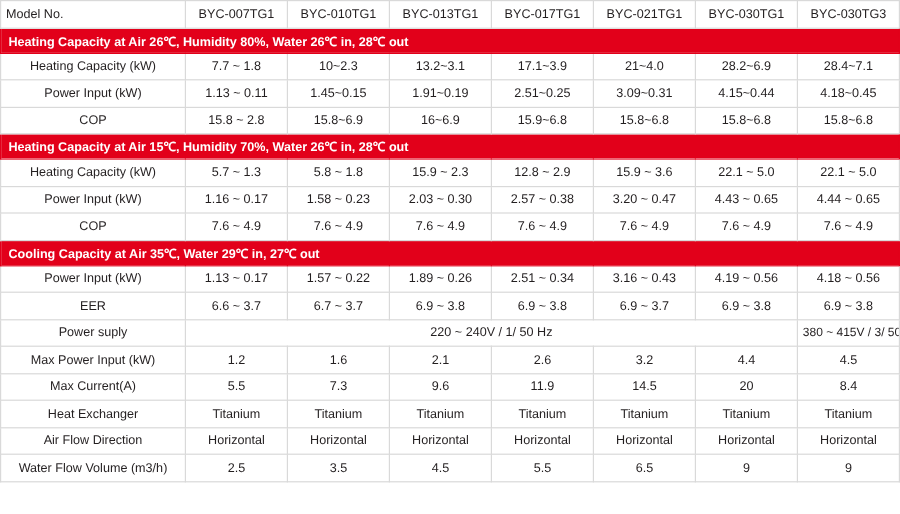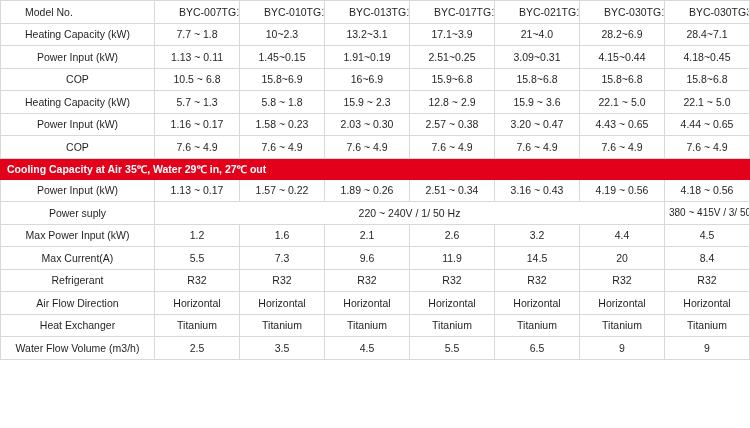--- a/index.html
+++ b/index.html
@@ -37,21 +37,21 @@
     background: #e2001a;
     color: #ffffff;
     font-weight: bold;
     text-align: left;
     padding-left: 6px;
     border: 1px solid #e2001a;
     height: 20px;
   }
   tr.header td {
     text-align: left;
-    padding-left: 24px;
+    padding-left: 4px;
   }
   tr.header td.model {
     text-align: center;
     border-radius: 11px;
   }
   td.small {
     font-size: 10px;
   }
   col.c0 { width: 154px; }
   col.cx { width: 85px; }
@@ -75,20 +75,23 @@
       <td class="label">Model No.</td>
       <td class="model">BYC-007TG1</td>
       <td class="model">BYC-010TG1</td>
       <td class="model">BYC-013TG1</td>
       <td class="model">BYC-017TG1</td>
       <td class="model">BYC-021TG1</td>
       <td class="model">BYC-030TG1</td>
       <td class="model">BYC-030TG3</td>
     </tr>
 
+    <tr class="section">
+      <td colspan="8">Heating Capacity at Air 26℃, Humidity 80%, Water 26℃ in, 28℃ out</td>
+    </tr>
     <tr>
       <td class="label">Heating Capacity (kW)</td>
       <td>7.7 ~ 1.8</td>
       <td>10~2.3</td>
       <td>13.2~3.1</td>
       <td>17.1~3.9</td>
       <td>21~4.0</td>
       <td>28.2~6.9</td>
       <td>28.4~7.1</td>
     </tr>
@@ -97,29 +100,32 @@
       <td>1.13 ~ 0.11</td>
       <td>1.45~0.15</td>
       <td>1.91~0.19</td>
       <td>2.51~0.25</td>
       <td>3.09~0.31</td>
       <td>4.15~0.44</td>
       <td>4.18~0.45</td>
     </tr>
     <tr>
       <td class="label">COP</td>
-      <td>10.5 ~ 6.8</td>
+      <td>15.8 ~ 2.8</td>
       <td>15.8~6.9</td>
       <td>16~6.9</td>
       <td>15.9~6.8</td>
       <td>15.8~6.8</td>
       <td>15.8~6.8</td>
       <td>15.8~6.8</td>
     </tr>
 
+    <tr class="section">
+      <td colspan="8">Heating Capacity at Air 15℃, Humidity 70%, Water 26℃ in, 28℃ out</td>
+    </tr>
     <tr>
       <td class="label">Heating Capacity (kW)</td>
       <td>5.7 ~ 1.3</td>
       <td>5.8 ~ 1.8</td>
       <td>15.9 ~ 2.3</td>
       <td>12.8 ~ 2.9</td>
       <td>15.9 ~ 3.6</td>
       <td>22.1 ~ 5.0</td>
       <td>22.1 ~ 5.0</td>
     </tr>
@@ -150,20 +156,30 @@
     <tr>
       <td class="label">Power Input  (kW)</td>
       <td>1.13 ~ 0.17</td>
       <td>1.57 ~ 0.22</td>
       <td>1.89 ~ 0.26</td>
       <td>2.51 ~ 0.34</td>
       <td>3.16 ~ 0.43</td>
       <td>4.19 ~ 0.56</td>
       <td>4.18 ~ 0.56</td>
     </tr>
+    <tr>
+      <td class="label">EER</td>
+      <td>6.6 ~ 3.7</td>
+      <td>6.7 ~ 3.7</td>
+      <td>6.9 ~ 3.8</td>
+      <td>6.9 ~ 3.8</td>
+      <td>6.9 ~ 3.7</td>
+      <td>6.9 ~ 3.8</td>
+      <td>6.9 ~ 3.8</td>
+    </tr>
 
     <tr>
       <td class="label">Power suply</td>
       <td colspan="6">220 ~ 240V / 1/ 50 Hz</td>
       <td class="small">380 ~ 415V / 3/ 50 Hz</td>
     </tr>
 
     <tr>
       <td class="label">Max Power Input  (kW)</td>
       <td>1.2</td>
@@ -178,48 +194,38 @@
       <td class="label">Max  Current(A)</td>
       <td>5.5</td>
       <td>7.3</td>
       <td>9.6</td>
       <td>11.9</td>
       <td>14.5</td>
       <td>20</td>
       <td>8.4</td>
     </tr>
     <tr>
-      <td class="label">Refrigerant</td>
-      <td>R32</td>
-      <td>R32</td>
-      <td>R32</td>
-      <td>R32</td>
-      <td>R32</td>
-      <td>R32</td>
-      <td>R32</td>
+      <td class="label">Heat Exchanger</td>
+      <td>Titanium</td>
+      <td>Titanium</td>
+      <td>Titanium</td>
+      <td>Titanium</td>
+      <td>Titanium</td>
+      <td>Titanium</td>
+      <td>Titanium</td>
     </tr>
     <tr>
       <td class="label">Air Flow Direction</td>
       <td>Horizontal</td>
       <td>Horizontal</td>
       <td>Horizontal</td>
       <td>Horizontal</td>
       <td>Horizontal</td>
       <td>Horizontal</td>
       <td>Horizontal</td>
-    </tr>
-    <tr>
-      <td class="label">Heat Exchanger</td>
-      <td>Titanium</td>
-      <td>Titanium</td>
-      <td>Titanium</td>
-      <td>Titanium</td>
-      <td>Titanium</td>
-      <td>Titanium</td>
-      <td>Titanium</td>
     </tr>
     <tr>
       <td class="label">Water Flow Volume (m3/h)</td>
       <td>2.5</td>
       <td>3.5</td>
       <td>4.5</td>
       <td>5.5</td>
       <td>6.5</td>
       <td>9</td>
       <td>9</td>

